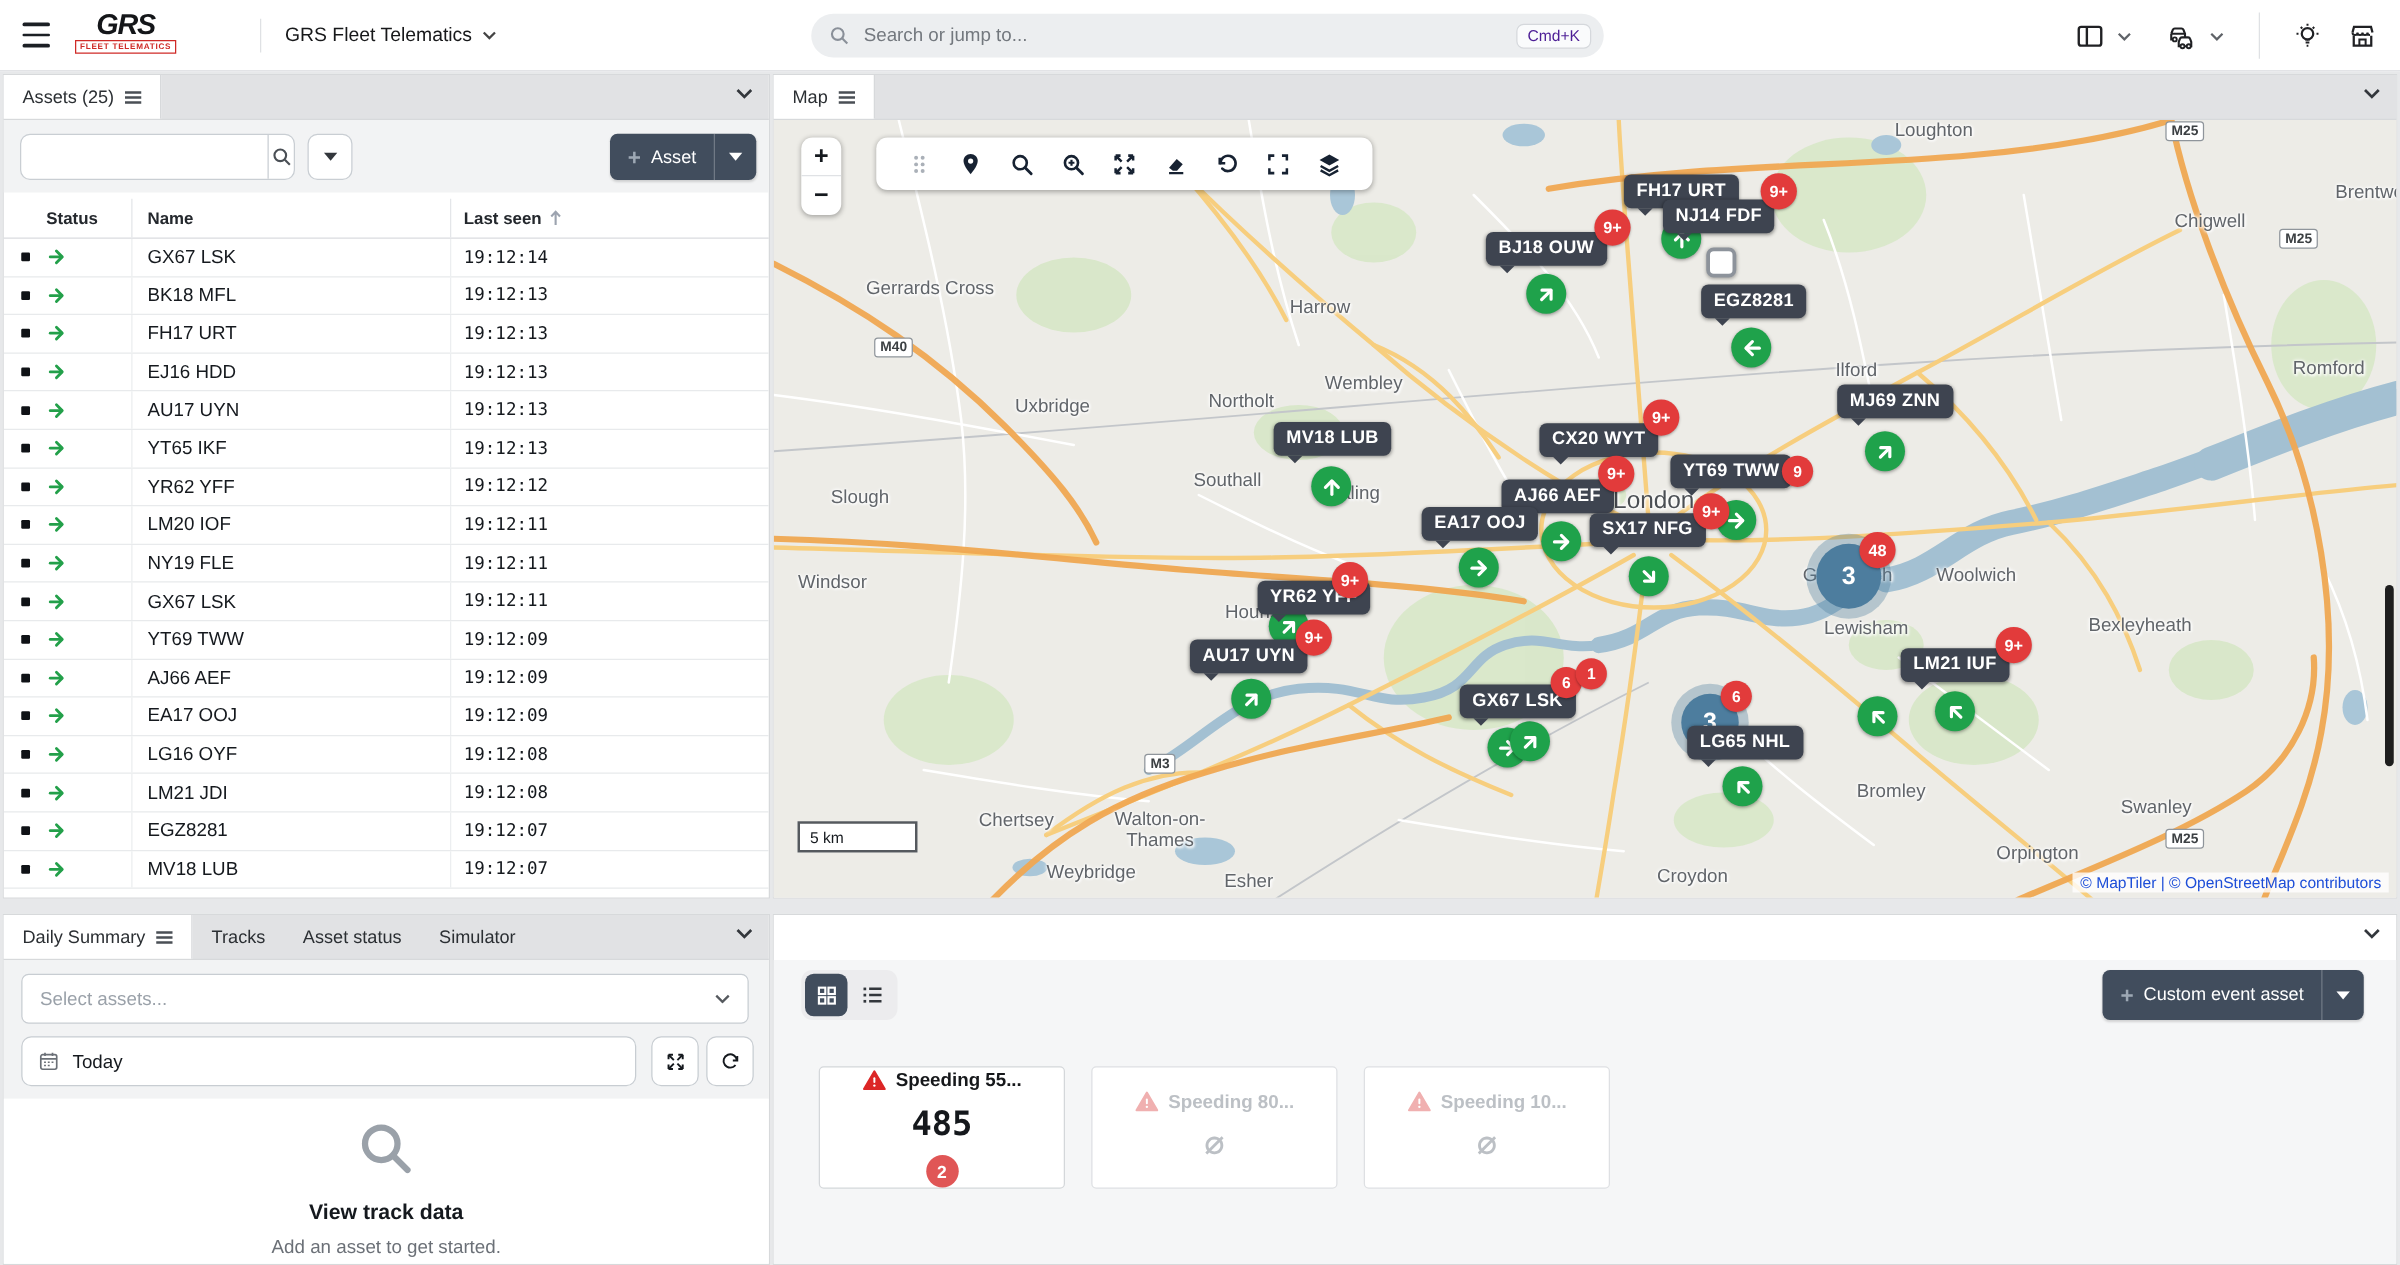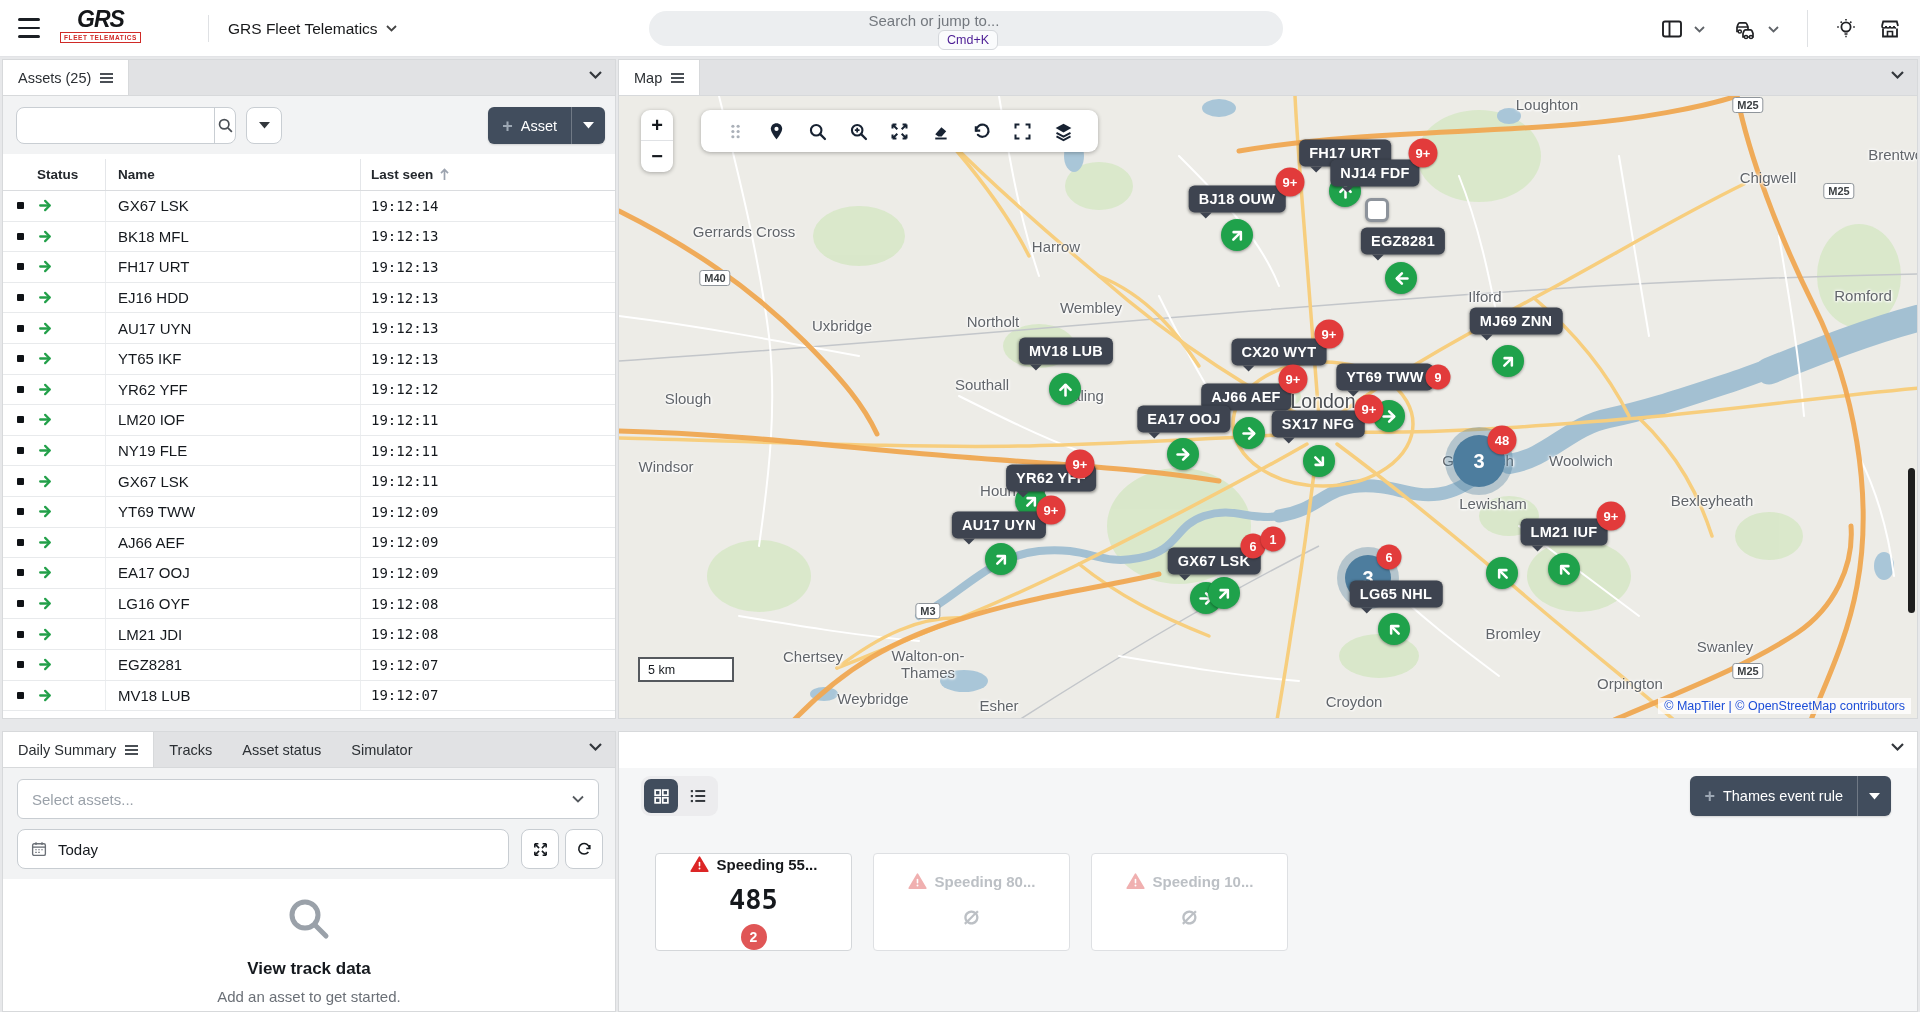--- a/index.html
+++ b/index.html
@@ -8,21 +8,21 @@
        font-family:"Liberation Sans",sans-serif;color:#1b1f24;padding-left:10px;}
   
   #navbar{position:absolute;left:0;top:0;width:1920px;height:57px;background:#fff;border-bottom:1px solid #e2e3e6;z-index:50;}
   #hamburger{position:absolute;left:18px;top:18px;width:22px;height:20px;display:flex;flex-direction:column;justify-content:space-between;cursor:pointer;}
   #hamburger i{display:block;height:2.6px;background:#1b1f24;border-radius:2px;}
   #brand{position:absolute;left:60px;top:7px;display:flex;flex-direction:column;align-items:center;}
   #brand .grs{font-size:23px;font-weight:900;font-style:italic;letter-spacing:-1px;color:#141619;line-height:24px;}
   #brand .sub{border:1px solid #cf2a27;color:#cf2a27;font-size:6.5px;font-weight:bold;letter-spacing:.6px;padding:1px 3px;margin-top:1px;white-space:nowrap;}
   .vdiv{position:absolute;width:1px;background:#dfe1e4;}
   #app-title{position:absolute;left:228px;top:0;height:57px;display:flex;align-items:center;gap:8px;font-size:15.5px;color:#17181a;cursor:pointer;}
-  #nav-search{position:absolute;left:649px;top:11px;width:634px;height:35px;background:#eceef0;border-radius:18px;display:flex;align-items:center;padding:0 10px 0 14px;flex-direction:column;}
+  #nav-search{position:absolute;left:649px;top:11px;width:634px;height:35px;background:#eceef0;border-radius:18px;display:flex;align-items:center;padding:0 10px 0 14px;}
   #nav-search input{flex:1;background:transparent;border:none;outline:none;font-size:15px;font-family:"Liberation Sans",sans-serif;color:#202124;}
   #nav-search input::placeholder{color:#73787e;}
   #shortcut-chip{border:1px solid #d5d8dc;background:#fafbfc;color:#4c1d95;font-size:12.5px;border-radius:6px;padding:2px 8px;}
   .navicon{position:absolute;top:17px;width:24px;height:24px;cursor:pointer;}
   .navchev{position:absolute;top:26px;cursor:pointer;}
   
   .panel{position:absolute;background:#fff;border:1px solid #d7d9db;}
   .tabbar{position:absolute;left:0;top:0;right:0;height:36px;background:#e1e2e4;border-bottom:1px solid #d7d9db;display:flex;align-items:stretch;}
   .tab{display:flex;align-items:center;gap:9px;padding:0 15px;font-size:14.5px;color:#2b2f33;cursor:pointer;}
   .tab.active{background:#fff;border-right:1px solid #d7d9db;}
@@ -859,21 +859,21 @@
                 <rect x="2" y="3.4" width="2.4" height="2.4"></rect>
                 <rect x="2" y="8.9" width="2.4" height="2.4"></rect>
                 <rect x="2" y="14.4" width="2.4" height="2.4"></rect>
               </g>
             </svg>
         </span>
       </div>
       <div class="splitbtn" id="custom-rule-btn">
         <span class="main">
             <span class="plus">+</span>
-            <span>Thames event rule</span>
+            <span>Custom event asset</span>
           </span>
         <span class="arrow">
             <svg width="11" height="7" viewBox="0 0 11 7">
               <polygon points="0,0 11,0 5.5,6.5" fill="#fff"></polygon>
             </svg>
           </span>
       </div>
       <div id="event-cards">
           <div class="ecard">
             <div class="hd">

